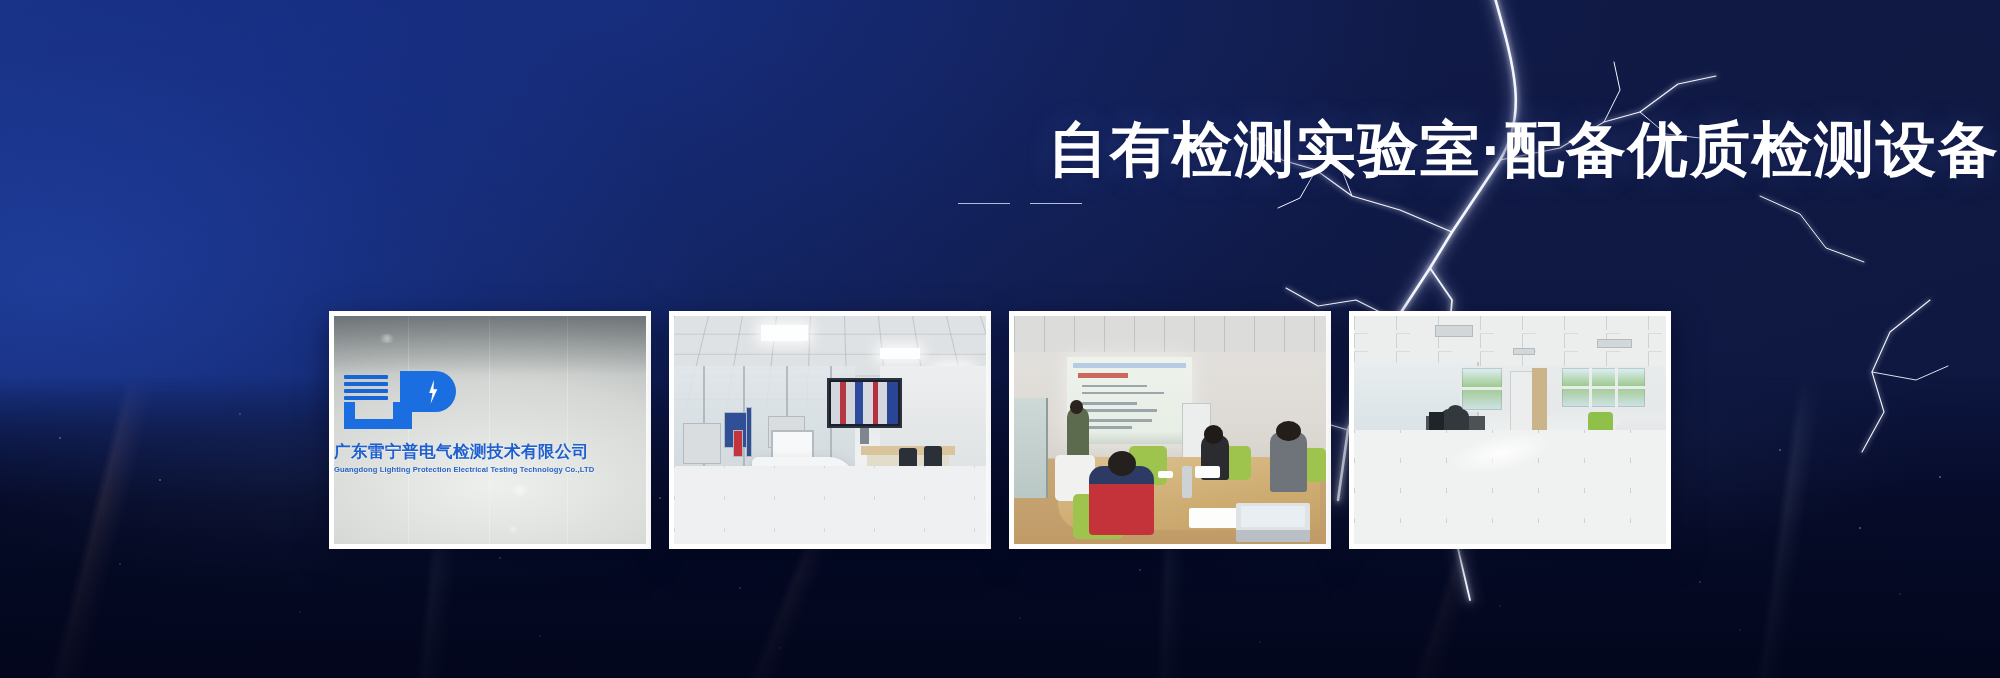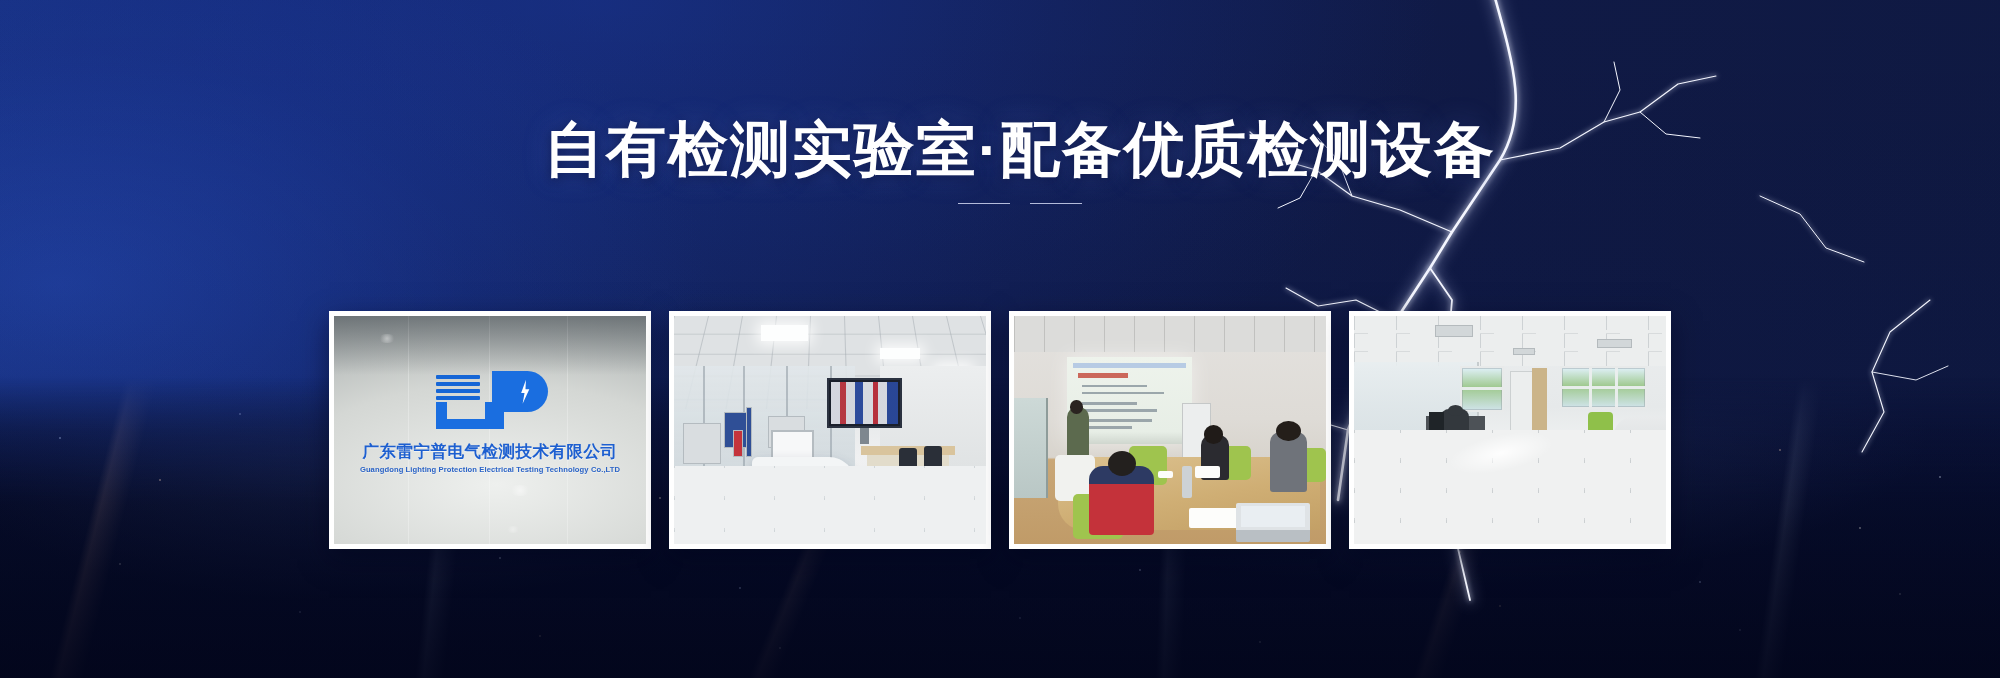--- a/index.html
+++ b/index.html
@@ -76,21 +76,21 @@
     linear-gradient(180deg, rgba(10,18,54,.25) 0%, rgba(5,9,32,.55) 100%);}
 
   
   .bolts{position:absolute;inset:0;pointer-events:none;}
   .bolts svg{position:absolute;inset:0;width:100%;height:100%;}
   .glowA{stroke:#cfd8ff;opacity:.22;filter:blur(7px);fill:none;stroke-linecap:round;stroke-linejoin:round;}
   .glowB{stroke:#e9edff;opacity:.45;filter:blur(2.6px);fill:none;stroke-linecap:round;stroke-linejoin:round;}
   .core{stroke:#f4f6ff;fill:none;stroke-linecap:round;stroke-linejoin:round;}
 
   
-  .headings{position:absolute;top:0;left:0;right:0;text-align:center;margin-left:40px;}
+  .headings{position:absolute;top:0;left:0;right:0;text-align:right;margin-left:40px;}
   .title{
     margin:0;padding-top:116px;color:#fff;
     font-size:60px;font-weight:700;letter-spacing:2px;line-height:1.12;
     text-shadow:0 2px 12px rgba(8,16,60,.75), 0 0 28px rgba(120,150,255,.28);
   }
   .subwrap{display:flex;align-items:center;justify-content:center;gap:20px;margin-top:20px;}
   .dash{display:block;width:52px;height:1px;background:rgba(225,232,255,.78);}
   .subtitle{color:#eef2ff;font-size:22px;font-weight:400;letter-spacing:1.6px;
             text-shadow:0 1px 7px rgba(6,12,48,.75);white-space:nowrap;}
 
@@ -101,21 +101,21 @@
   .shot{position:relative;width:100%;height:100%;overflow:hidden;background:#cfd3d6;}
 
   
   .p1{background:
       radial-gradient(520px 240px at 52% 74%, #eef0ee 0%, #d4d7d4 42%, #9ea4a4 82%, #7e8587 100%),
       linear-gradient(168deg,#8e9496 0%,#b9bdbb 28%,#dcdedb 58%,#c0c4c2 100%);}
   .p1 .panelines{position:absolute;inset:0;opacity:.5;
       background-image:linear-gradient(90deg,transparent 0 23.6%,rgba(255,255,255,.55) 23.6% 24.1%,transparent 24.1% 49.6%,rgba(255,255,255,.5) 49.6% 50.1%,transparent 50.1% 74.6%,rgba(255,255,255,.5) 74.6% 75.1%,transparent 75.1%);}
   .p1 .topshade{position:absolute;left:0;right:0;top:0;height:26%;
       background:linear-gradient(180deg,rgba(40,48,56,.45),rgba(40,48,56,0));}
-  .logoblk{position:absolute;left:0;right:0;top:24%;text-align:center;}
+  .logoblk{position:absolute;left:0;right:0;top:24%;}
   .lnpmark{display:inline-block;position:relative;width:128px;height:58px;}
   .lnpmark .bar{position:absolute;left:10px;width:44px;height:4px;background:#1666d6;border-radius:1px;}
   .lnpmark .bar:nth-child(1){top:4px;}
   .lnpmark .bar:nth-child(2){top:11px;}
   .lnpmark .bar:nth-child(3){top:18px;}
   .lnpmark .bar:nth-child(4){top:25px;}
   .lnpmark .uform{position:absolute;left:10px;top:31px;width:60px;height:27px;
       border-left:11px solid #1a6ee0;border-right:11px solid #1a6ee0;border-bottom:10px solid #1a6ee0;}
   .lnpmark .pstem{position:absolute;left:66px;top:0;width:12px;height:58px;background:#1a6ee0;}
   .lnpmark .pbowl{position:absolute;left:70px;top:0;width:52px;height:41px;background:#1a6ee0;

